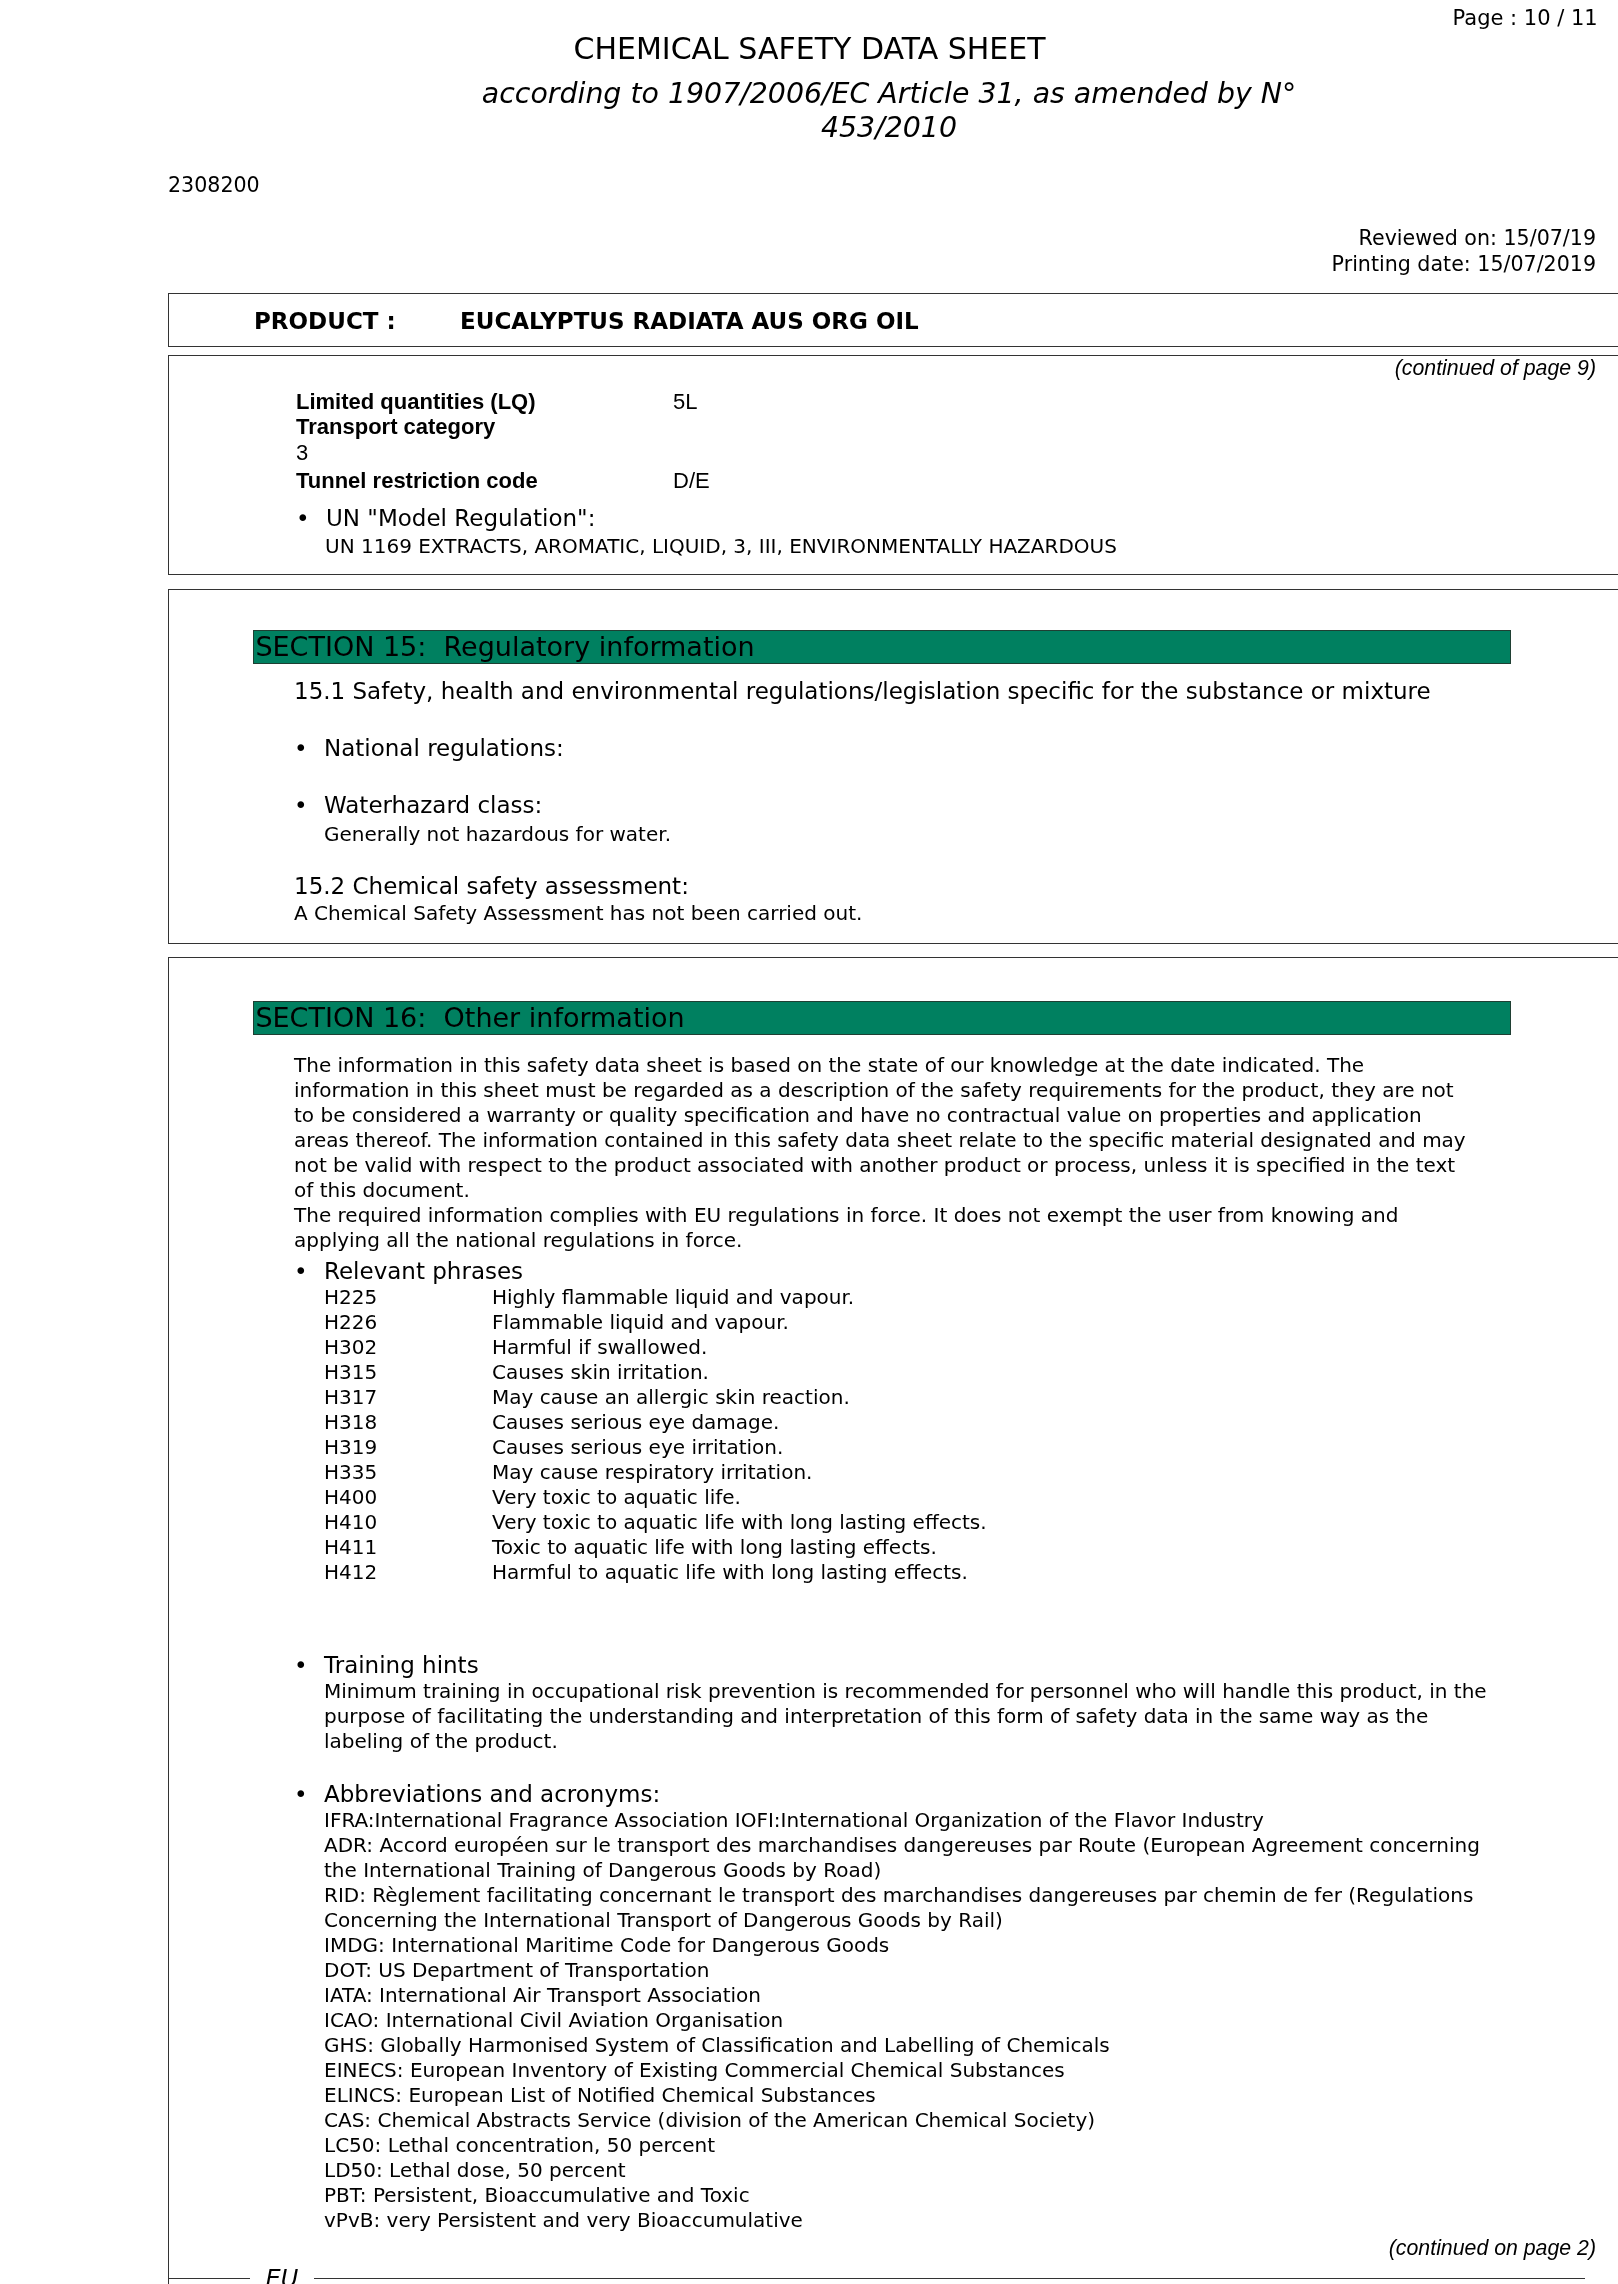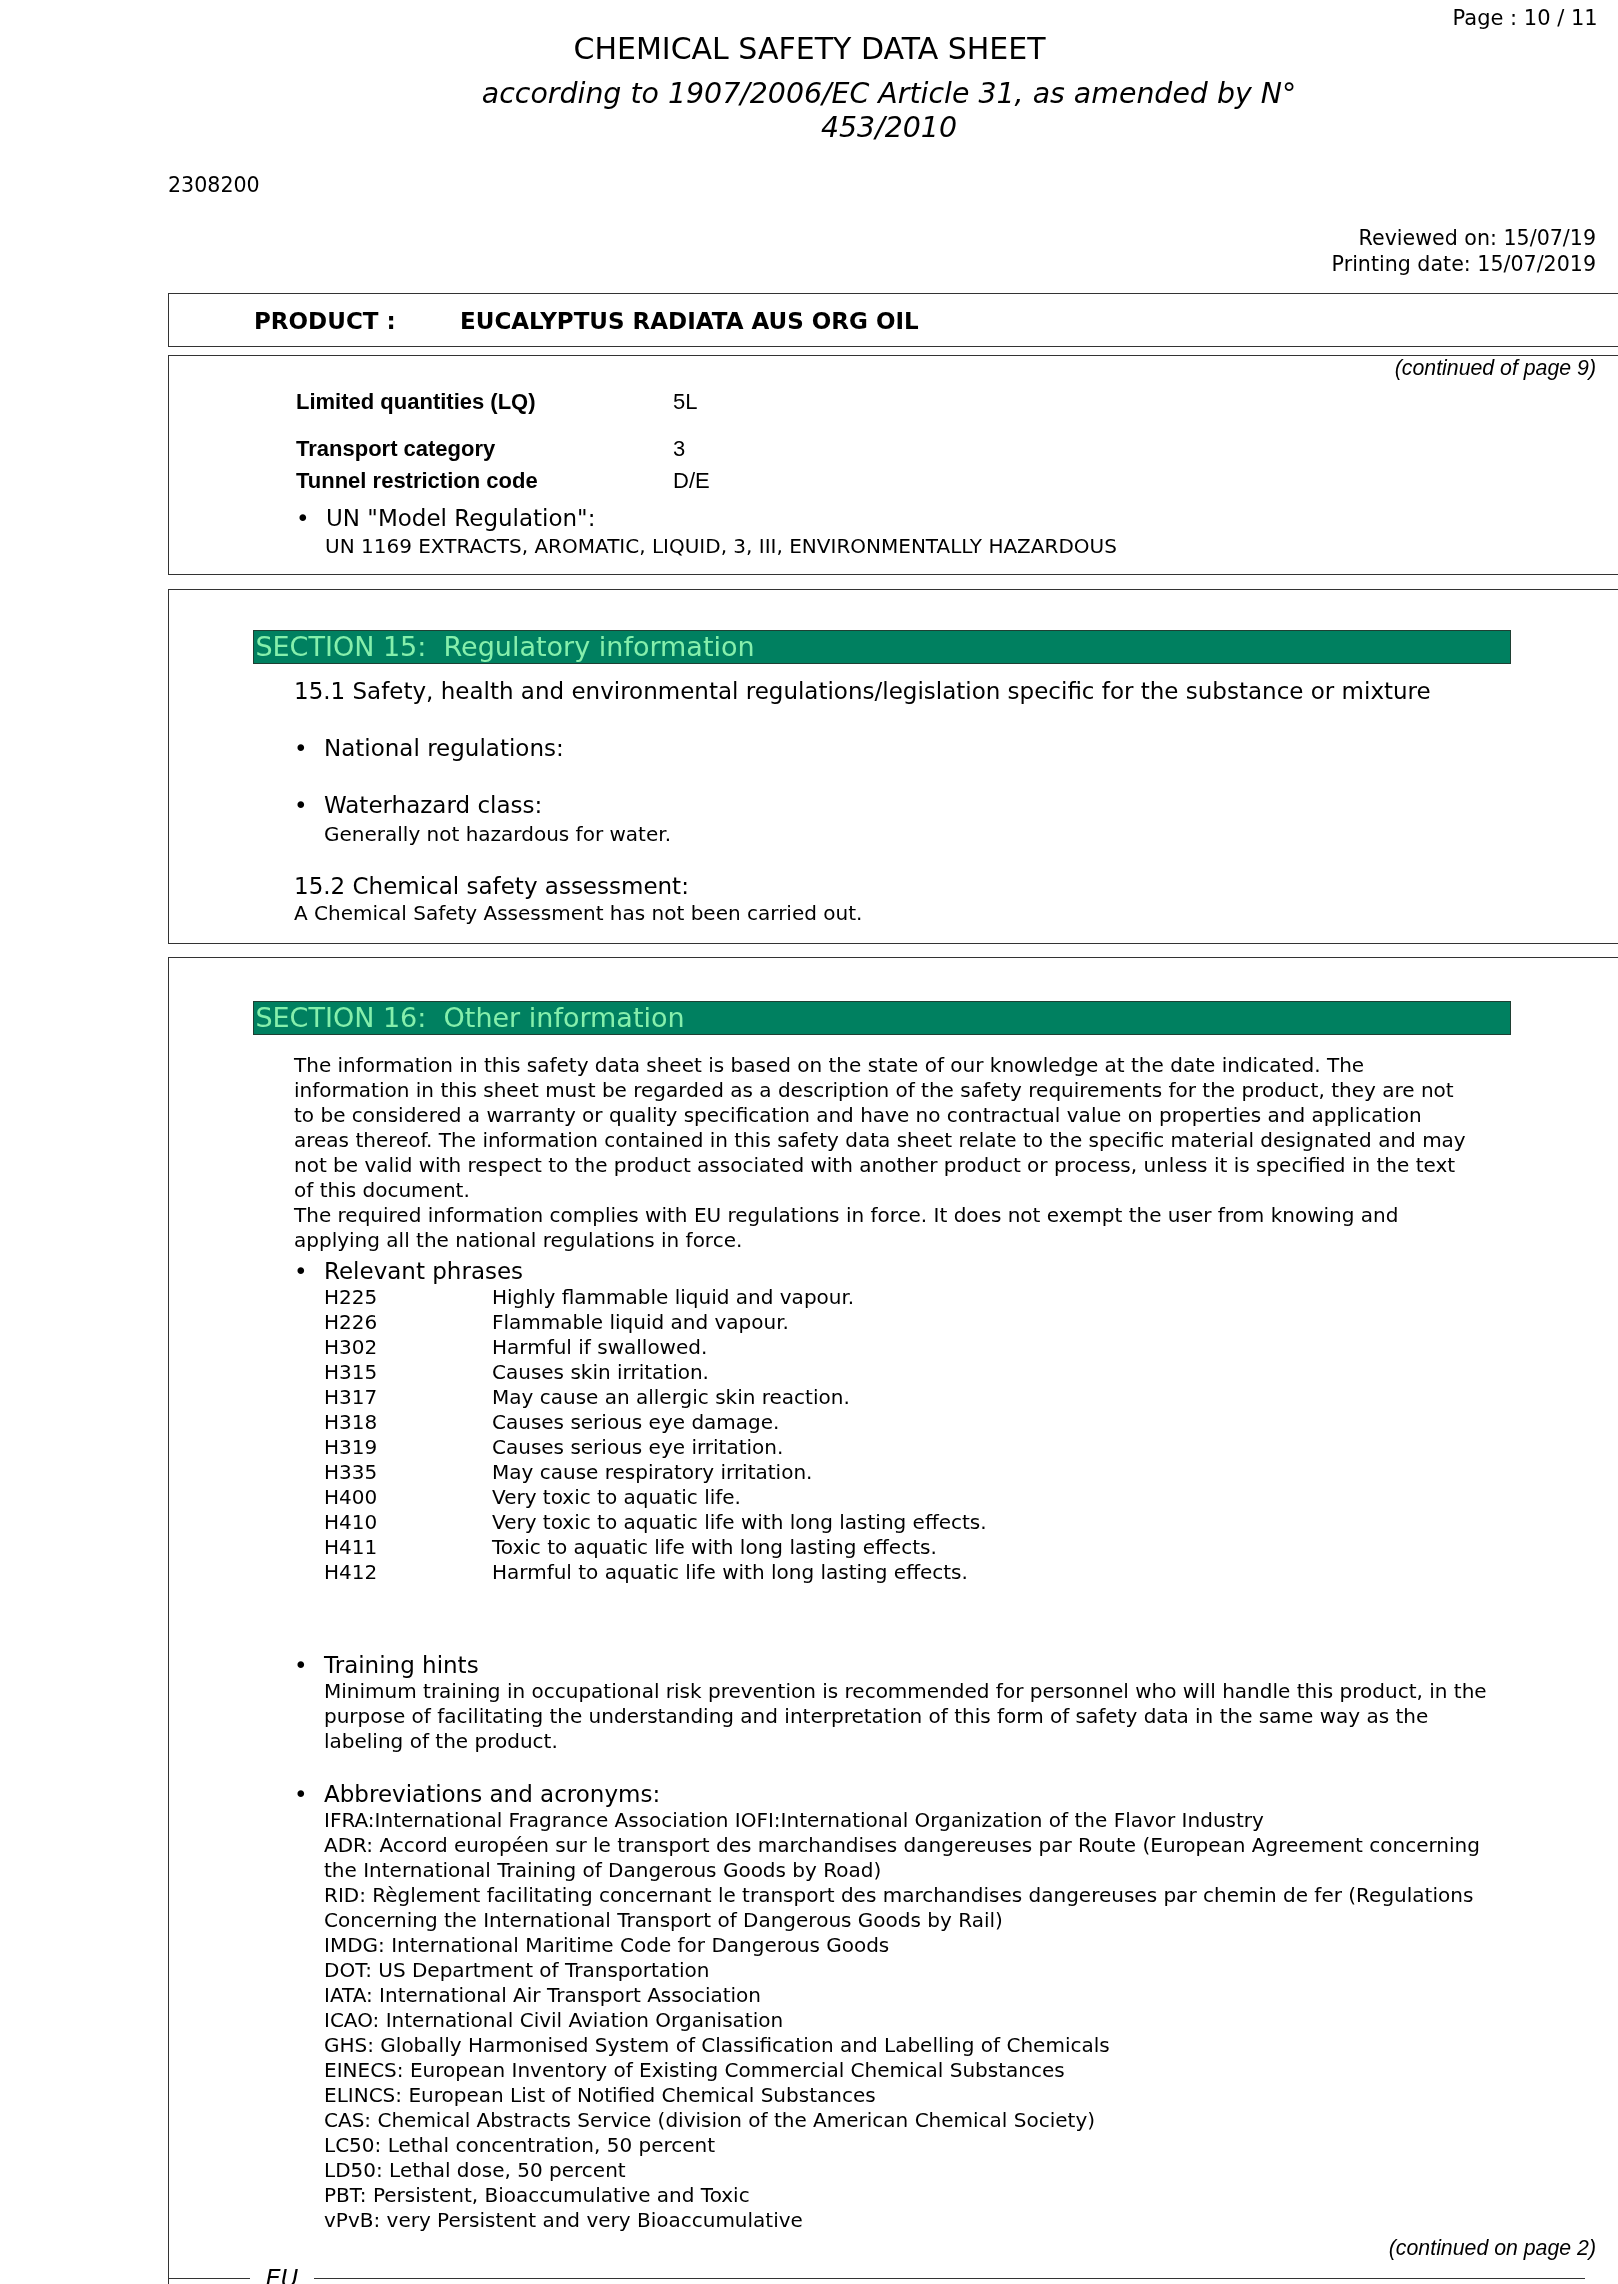--- a/index.html
+++ b/index.html
@@ -25,21 +25,21 @@
   .kv .k { width: 377px; font-weight: bold; }
   .bullet-line { position: absolute; font-size: 23px; display: flex; }
   .bullet-line .dot { width: 30px; }
   .sub-text { position: absolute; font-size: 20px; }
 
   .sec15-box { top: 589px; height: 355px; }
   .sec16-box { top: 957px; height: 1327px; border-bottom: none; }
   .sec-header {
     position: absolute; left: 84px; width: 1258px; height: 34px;
     background: #008060; border: 1.4px solid #1f3f33; box-sizing: border-box;
-    color: #86efac; font-size: 27px; line-height: 31px; padding-left: 1.4px; white-space: pre;
+    color: #000000; font-size: 27px; line-height: 31px; padding-left: 1.4px; white-space: pre;
   }
   .txt { position: absolute; font-size: 23px; }
   .para { position: absolute; left: 125px; width: 1208px; font-size: 20px; line-height: 25px; }
   .phrase-row { display: flex; font-size: 20px; line-height: 25px; }
   .phrase-row .code { width: 168px; }
   .abbr-line { font-size: 20px; line-height: 25px; }
   .footer-line { position: absolute; left: 168px; top: 2278px; width: 1417px; height: 1.4px; background: #333; }
   .footer-eu { position: absolute; left: 250px; top: 2265px; padding: 0 15.6px; background: #fff; font-size: 24px; font-style: italic; }
 </style>
 </head>
@@ -63,21 +63,21 @@
     <span>EUCALYPTUS RADIATA AUS ORG OIL</span>
   </div>
 </div>
 
 <div class="box transport-box">
   <div class="continued" style="top:0px;">(continued of page 9)</div>
   <div class="kv" style="top:33px;">
     <span class="k">Limited quantities (LQ)</span>
     <span>5L</span>
   </div>
-  <div class="kv" style="top:80px;">
+  <div class="kv" style="top:58px;flex-direction:column;">
     <span class="k">Transport category</span>
     <span>3</span>
   </div>
   <div class="kv" style="top:112px;">
     <span class="k">Tunnel restriction code</span>
     <span>D/E</span>
   </div>
   <div class="bullet-line" style="left:127px; top:149px;">
     <span class="dot">•</span>
     <span>UN "Model Regulation":</span>

